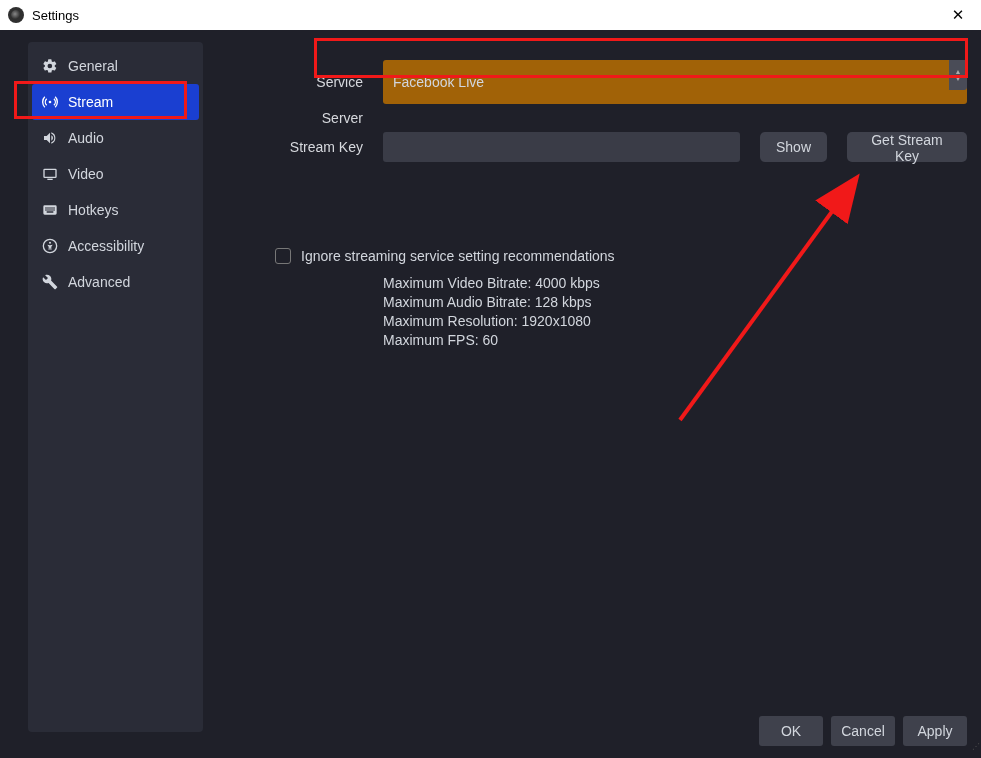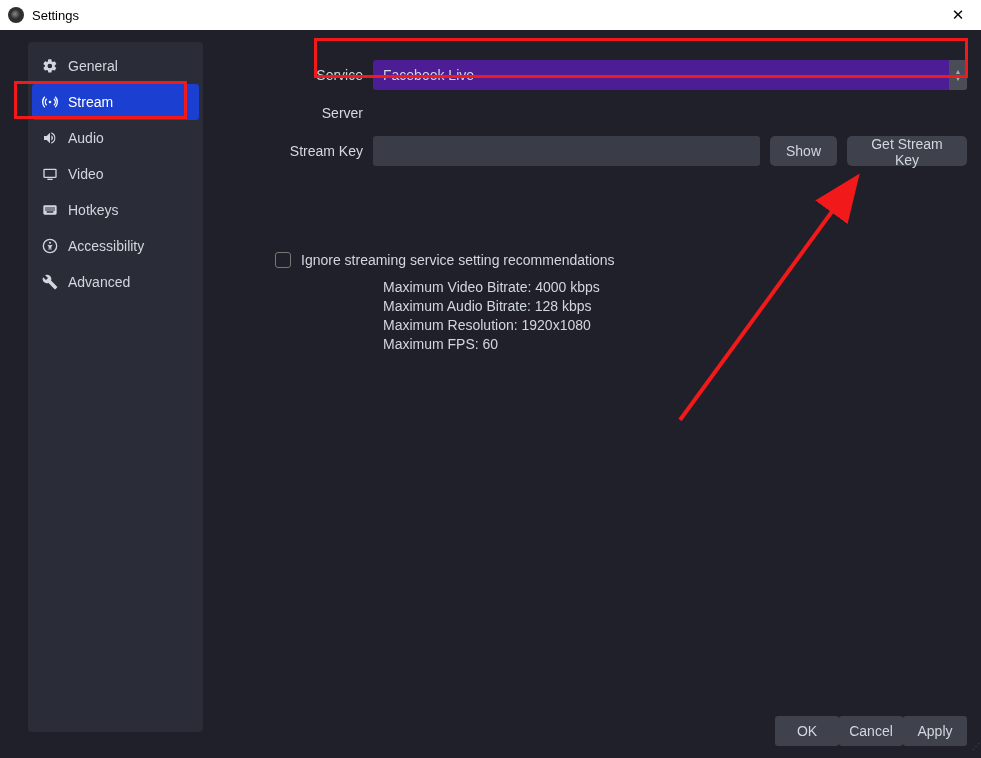--- a/index.html
+++ b/index.html
@@ -13,35 +13,35 @@
   
   .content { position: absolute; top: 30px; left: 0; right: 0; bottom: 0; background: #1f2029; padding: 10px 12px 12px 12px; }
   
   .sidebar { position: absolute; top: 12px; left: 28px; width: 175px; height: 690px; background: #2a2c37; border-radius: 4px; padding: 6px 4px; }
   .sb-item { display: flex; align-items: center; gap: 10px; height: 36px; padding: 0 10px; color: #d2d6dd; font-size: 14px; border-radius: 3px; cursor: pointer; }
   .sb-item.active { background: #1a3fd1; color: #fff; }
   .sb-ico { width: 16px; height: 16px; display: flex; align-items: center; justify-content: center; }
   
   .main { position: absolute; top: 30px; left: 200px; right: 14px; }
   
-  .form-row { display: flex; align-items: center; gap: 10px; margin-bottom: 15px; }
+  .form-row { display: flex; align-items: center; gap: 20px; margin-bottom: 6px; }
   .form-label { width: 163px; text-align: right; font-size: 14px; color: #d6d8dd; }
-  .select { flex: 1; background: #4c1d95; color: #d2d6dd; height: 30px; border: none; border-radius: 3px; padding: 0 10px; display: flex; align-items: center; position: relative; font-size: 14px; }
+  .select { flex: 1; background: #a16207; color: #d2d6dd; height: 44px; border: none; border-radius: 3px; padding: 0 10px; display: flex; align-items: center; position: relative; font-size: 14px; }
   .select .spinner { position: absolute; right: 0; top: 0; width: 18px; height: 30px; background: #4a4c57; border-top-right-radius: 3px; border-bottom-right-radius: 3px; display: flex; flex-direction: column; align-items: center; justify-content: center; font-size: 7px; line-height: 7px; color: #aaa; }
   .text-input { background: #3a3c47; height: 30px; border: none; border-radius: 3px; flex: 1; padding: 0 10px; color: #d2d6dd; font-size: 14px; }
   .btn-sm { background: #3f414c; color: #d2d6dd; height: 30px; padding: 0 16px; border: none; border-radius: 5px; font-size: 14px; cursor: pointer; }
   
   .red-box-service { position: absolute; top: 38px; left: 314px; width: 654px; height: 40px; border: 3px solid #f11919; pointer-events: none; }
   .red-box-stream { position: absolute; top: 81px; left: 14px; width: 173px; height: 38px; border: 3px solid #f11919; pointer-events: none; }
   
   .ignore-row { margin-left: 75px; margin-top: 86px; display: flex; align-items: center; gap: 10px; font-size: 14px; }
   .checkbox { width: 16px; height: 16px; border: 1px solid #777; border-radius: 3px; background: transparent; }
   .limits { margin-left: 183px; margin-top: 10px; font-size: 14px; line-height: 1.35; }
   
-  .footer { position: absolute; bottom: 12px; right: 14px; display: flex; gap: 0; }
+  .footer { position: absolute; bottom: 12px; right: 14px; display: flex; gap: 8px; }
   .footer .btn { background: #3f414c; color: #d2d6dd; height: 30px; width: 64px; border: none; border-radius: 3px; font-size: 14px; cursor: pointer; }
   
   .arrow-svg { position: absolute; top: 170px; left: 660px; width: 220px; height: 260px; pointer-events: none; }
   
   .resize-grip { position: absolute; bottom: 1px; right: 1px; width: 12px; height: 12px; color: #555; font-size: 8px; line-height: 4px; text-align: right; }
 </style>
 </head>
 <body>
 
 <div class="titlebar">

